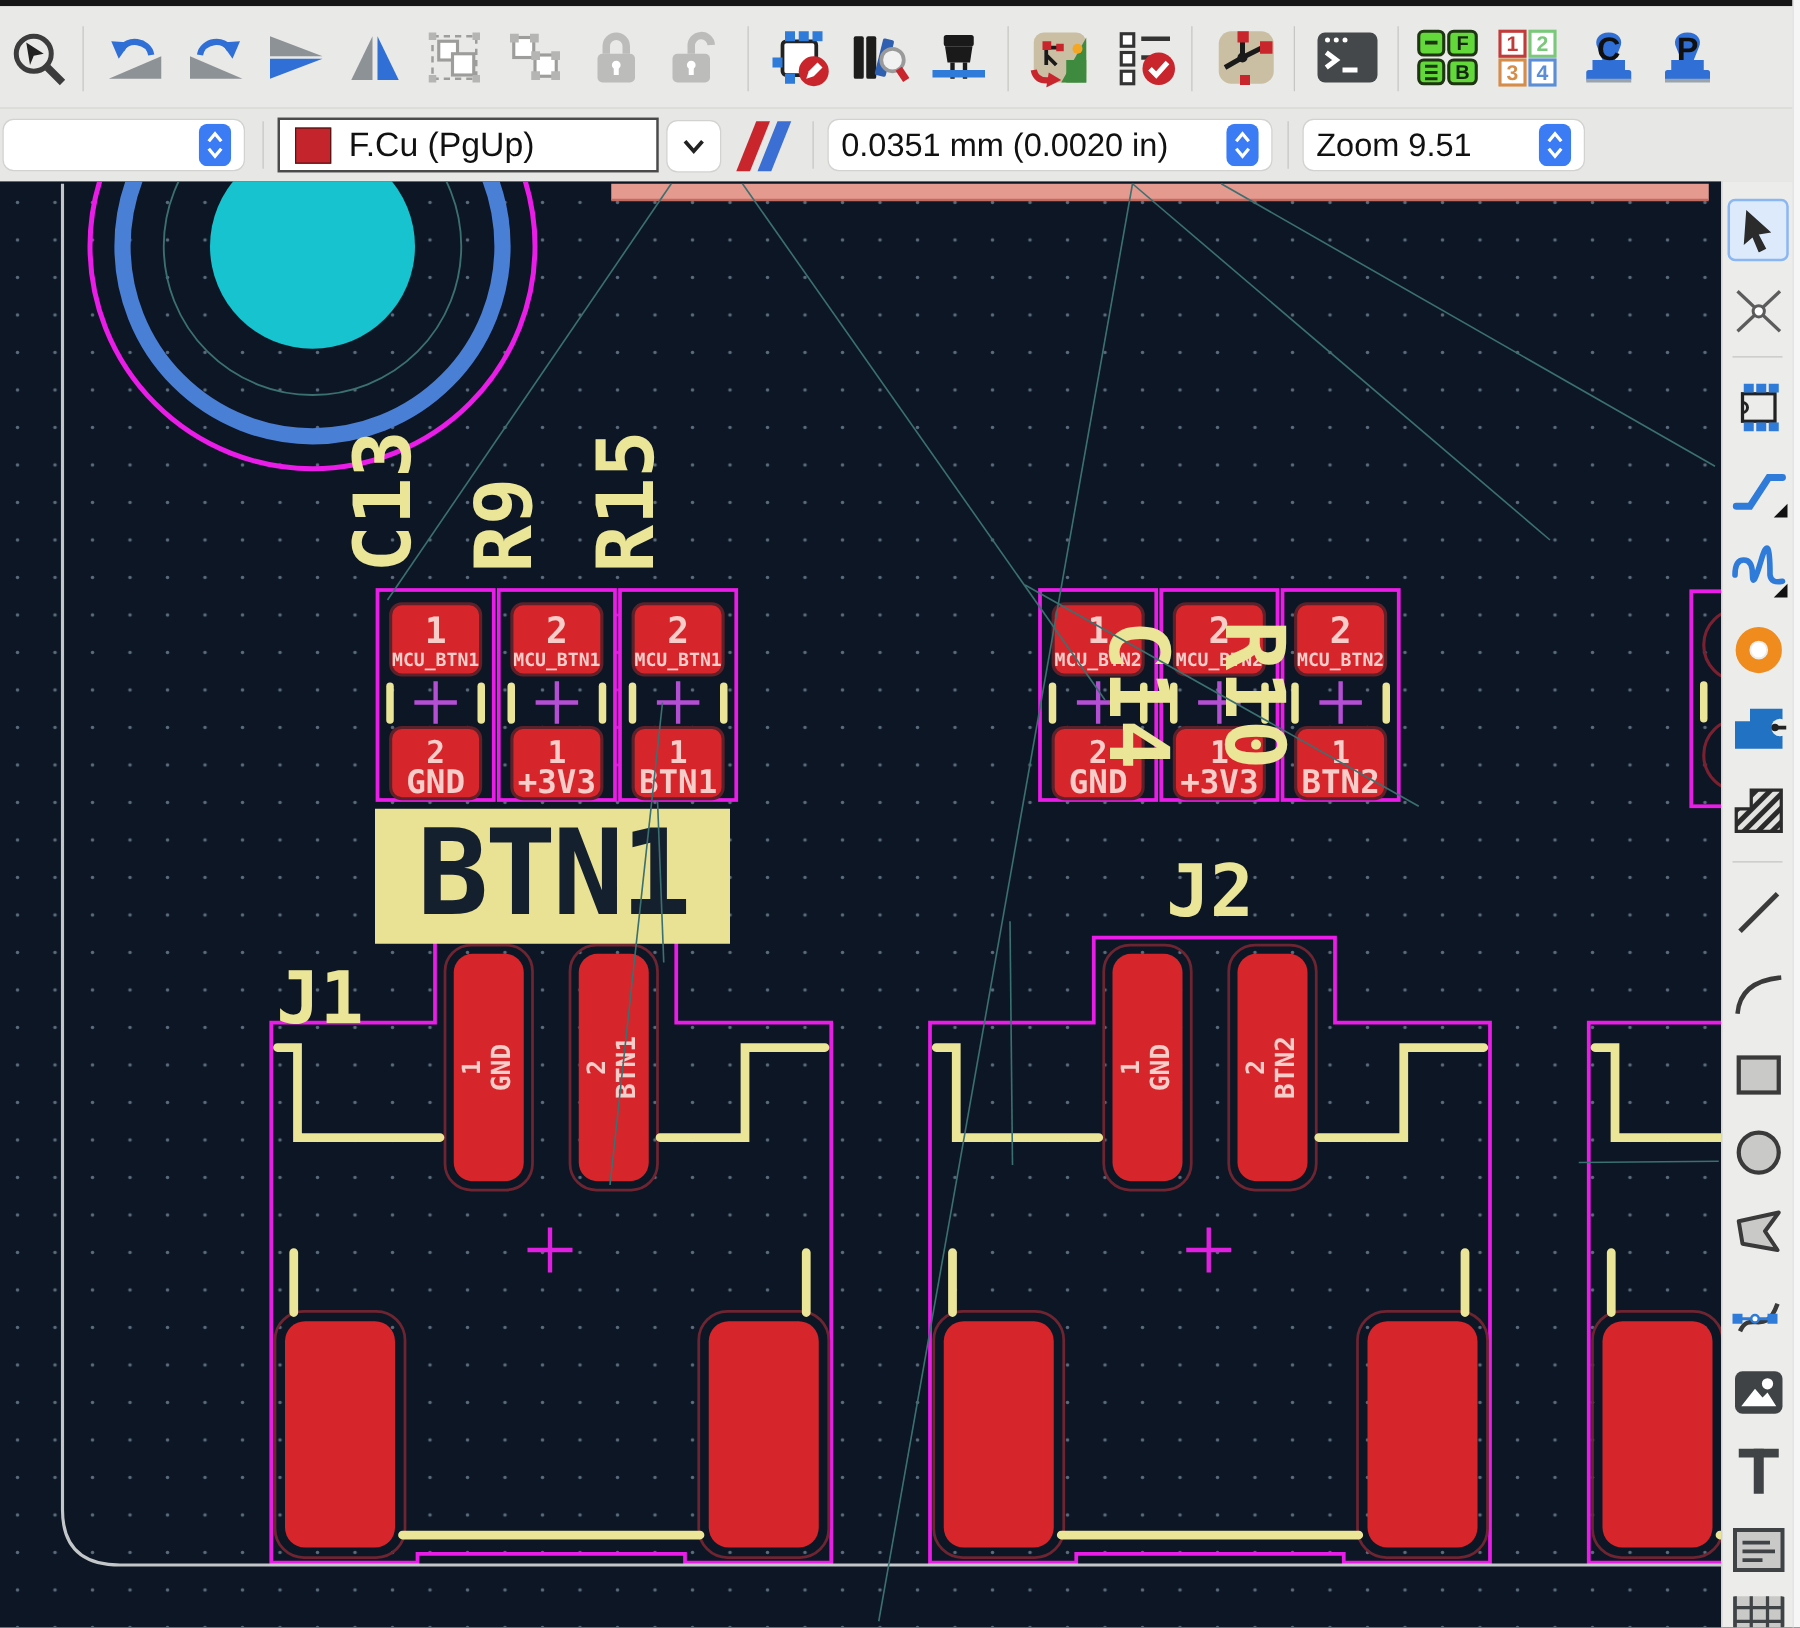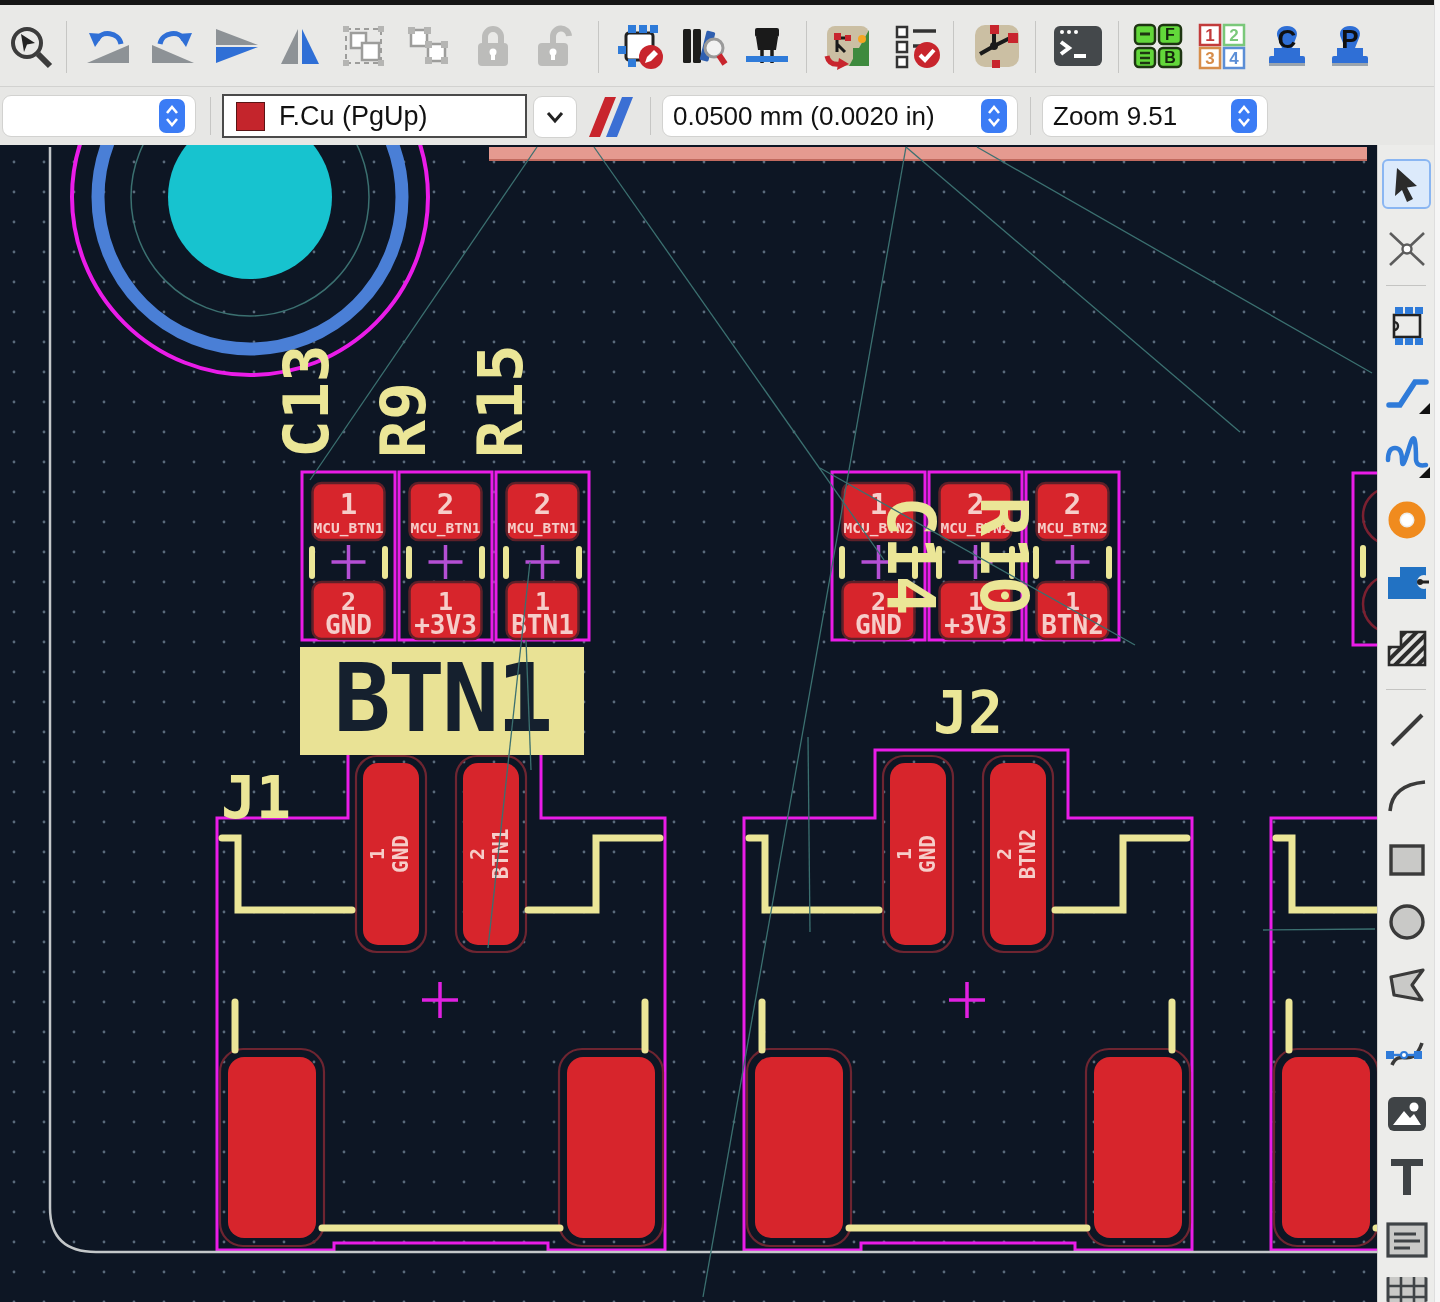--- a/index.html
+++ b/index.html
@@ -261,21 +261,21 @@
   </div>
   <div style="position:absolute;left:585px;top:8px">
     <svg width="52" height="44">
       <polygon points="4,42 20,2 31,2 15,42" fill="#c8252d"></polygon>
       <polygon points="21,42 37,2 48,2 32,42" fill="#3b6fd4"></polygon>
       <line x1="33" y1="2" x2="17" y2="42" stroke="#e8e8e6" stroke-width="2" stroke-dasharray="3 3"></line>
     </svg>
   </div>
   <div class="tsep" style="left:650px;top:10px;height:38px"></div>
   <div class="combo" style="left:662px;width:356px">
-    <span>0.0500 mm (0.0020 in)</span>
+    <span>0.0351 mm (0.0020 in)</span>
     <svg width="26" height="34">
       <rect width="26" height="34" rx="7" fill="#3b7cf5"></rect>
       <path d="M8,14 L13,8 L18,14" stroke="#fff" stroke-width="2.6" fill="none"></path>
       <path d="M8,20 L13,26 L18,20" stroke="#fff" stroke-width="2.6" fill="none"></path>
     </svg>
   </div>
   <div class="tsep" style="left:1030px;top:10px;height:38px"></div>
   <div class="combo" style="left:1042px;width:226px">
     <span>Zoom 9.51</span>
     <svg width="26" height="34">

